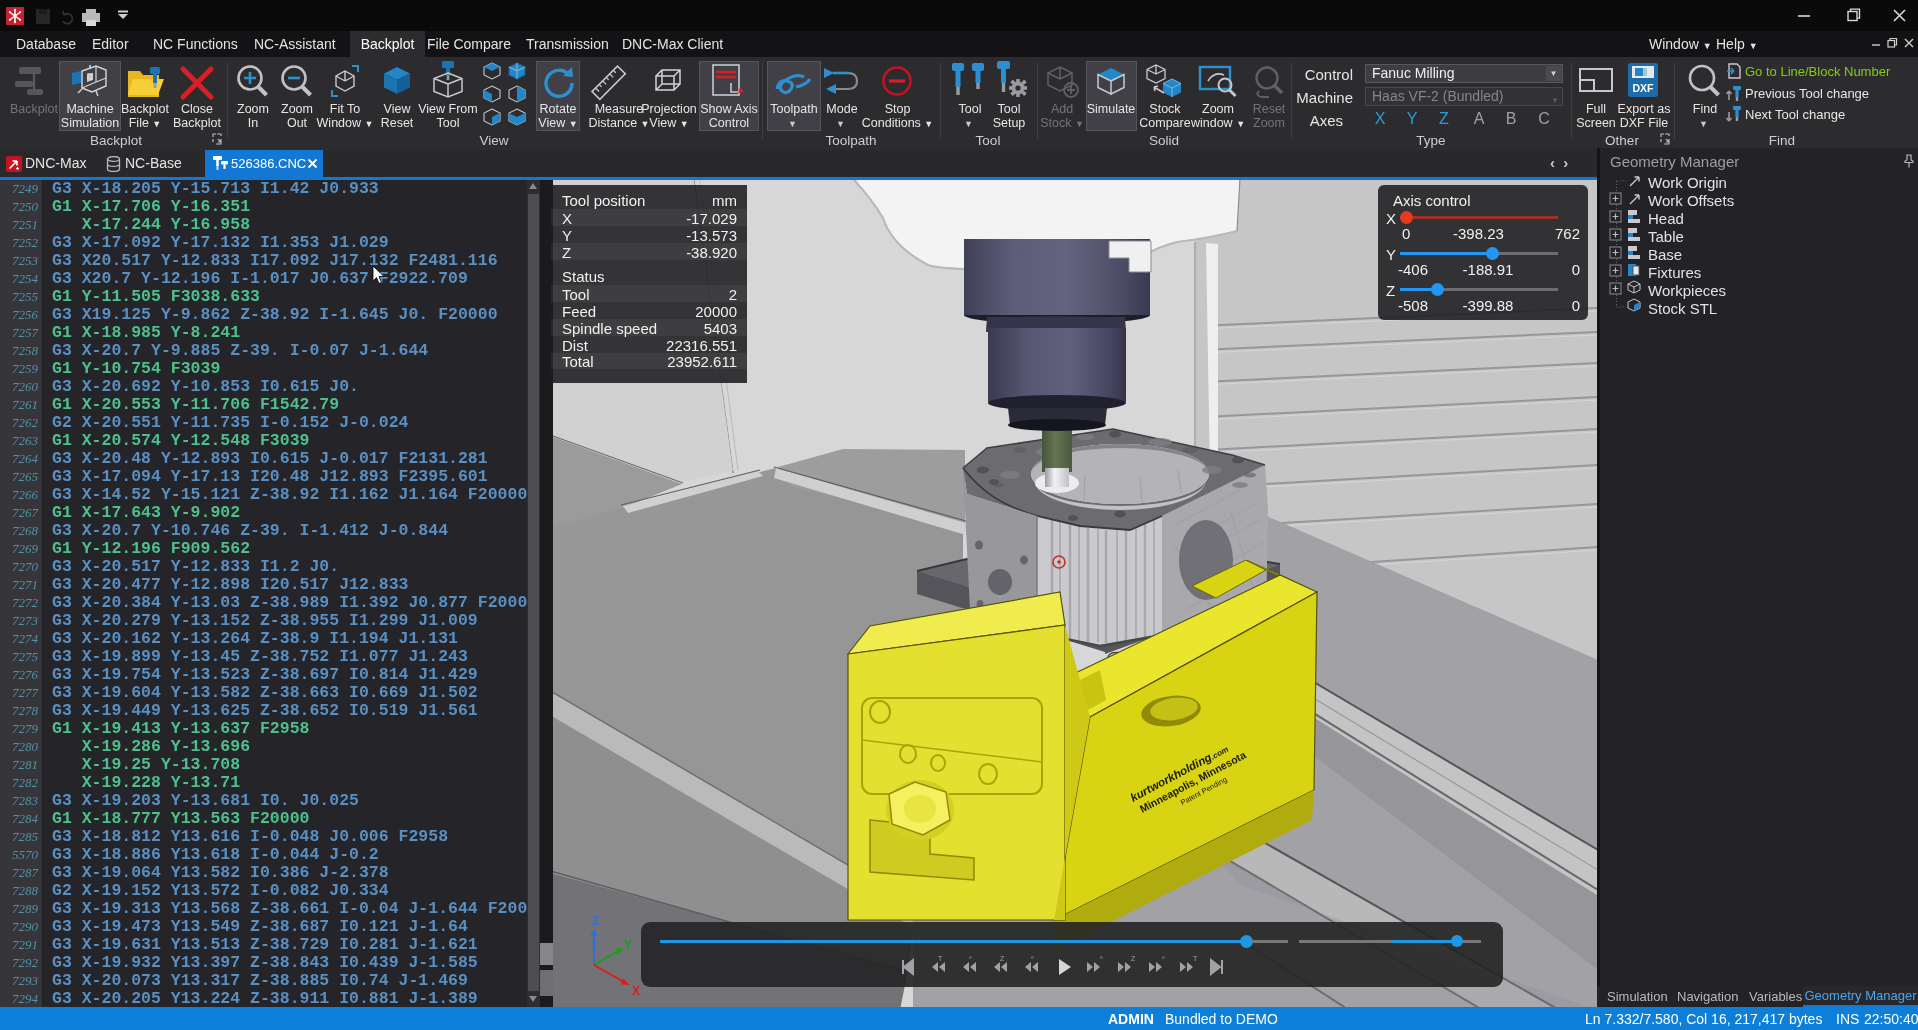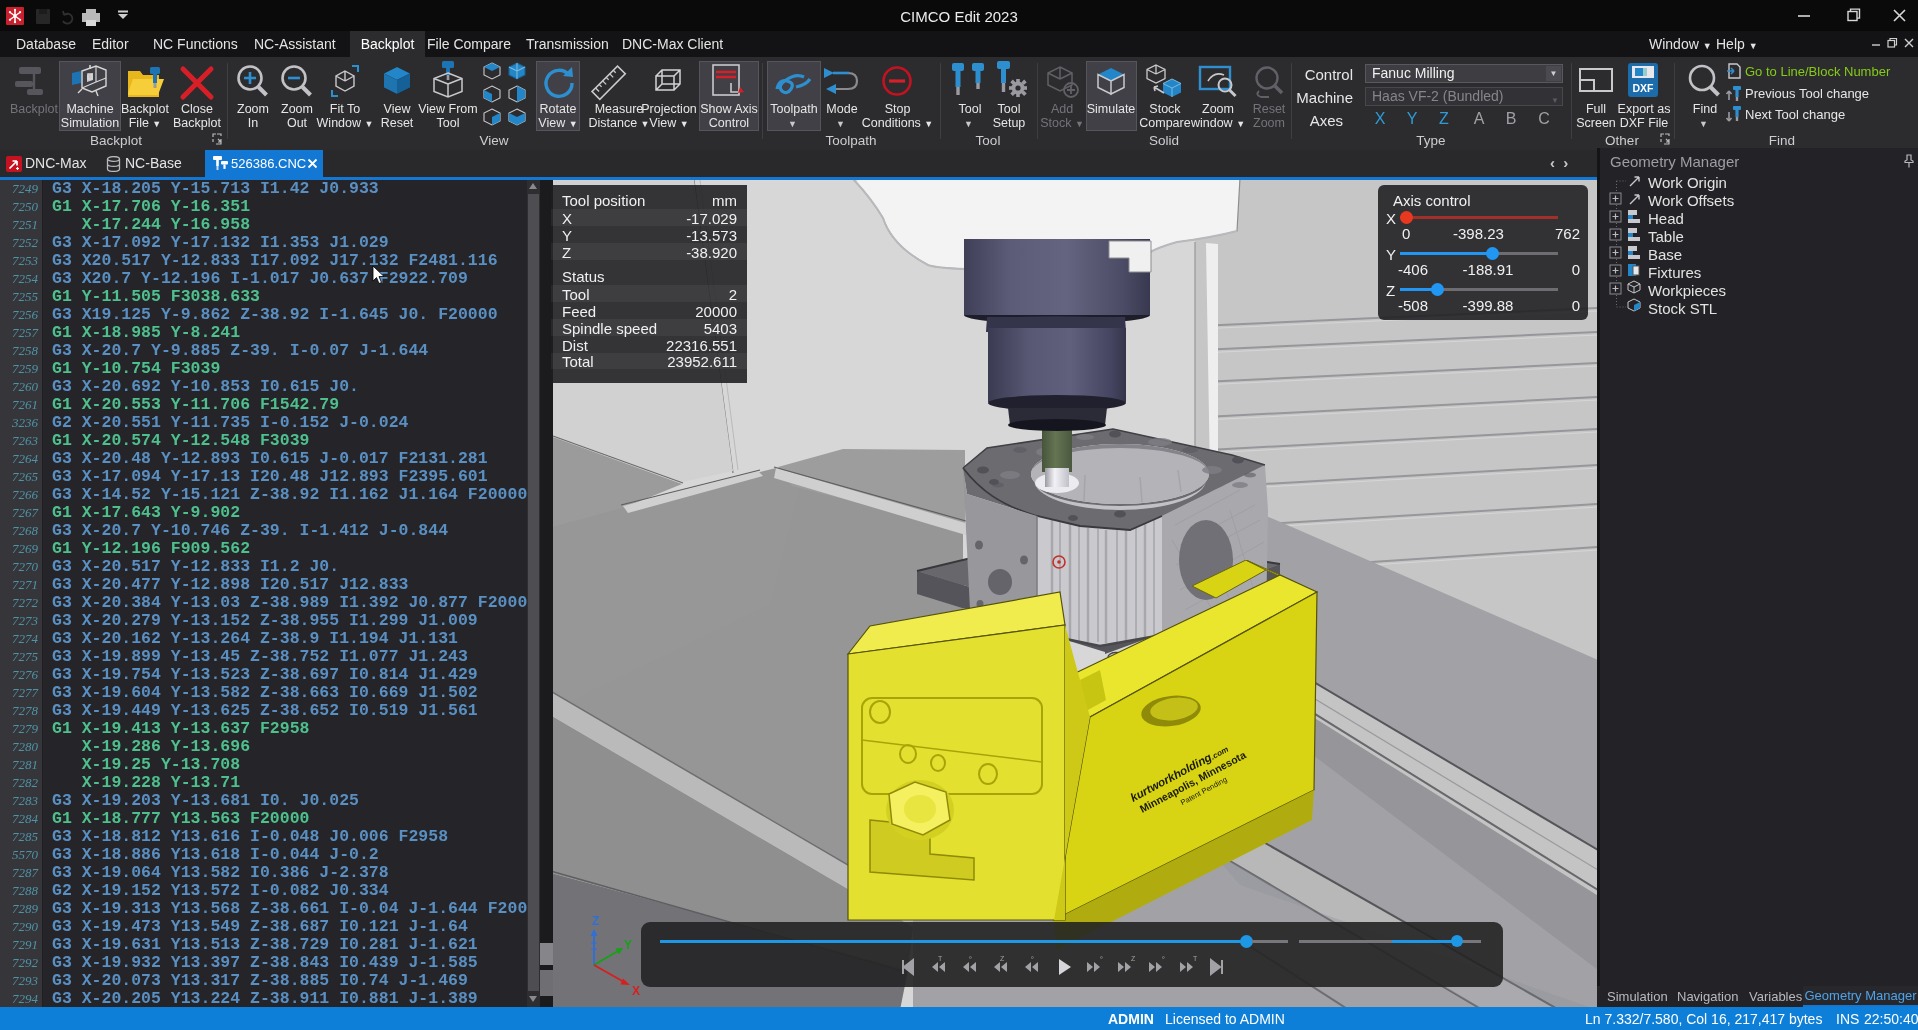--- a/index.html
+++ b/index.html
@@ -63,21 +63,20 @@
       </g>
       <rect x="30" y="3" width="14" height="15" rx="1" fill="#272727"></rect>
       <rect x="33" y="3" width="8" height="5" fill="#1c1c1c"></rect>
       <path d="M58 9 a5 5 0 1 1 -1 6 M58 9 l-1 -4 m1 4 l4 -1" stroke="#303030" stroke-width="1.8" fill="none"></path>
       <rect x="76" y="7" width="18" height="9" fill="#b9b9b9"></rect>
       <rect x="80" y="3" width="10" height="4" fill="#b9b9b9"></rect>
       <rect x="80" y="14" width="10" height="6" fill="#d9d9d9"></rect>
       <path d="M112 8 l10 0 l-5 5 z" fill="#cfcfcf"></path>
       <rect x="112" y="4.5" width="10" height="2" fill="#cfcfcf"></rect>
     </svg>
-    <div class="abs" style="left:0;top:8px;width:1918px;text-align:center;font-size:15px;color:#ececec">CIMCO Edit 2023</div>
     <svg class="abs" style="left:1790px;top:8px" width="122" height="16" viewBox="0 0 122 16">
       <path d="M8 8 l12 0" stroke="#d8d8d8" stroke-width="1.6"></path>
       <rect x="58" y="3.5" width="9" height="9" fill="none" stroke="#d8d8d8" stroke-width="1.4"></rect>
       <path d="M60.5 3.5 l0 -2.4 l9 0 l0 9 l-2.4 0" stroke="#d8d8d8" stroke-width="1.4" fill="none"></path>
       <path d="M104 2 l11 11 m0 -11 l-11 11" stroke="#d8d8d8" stroke-width="1.6"></path>
     </svg>
   </div>
   <div id="menubar" class="abs">
     <div class="menuitem" style="left:16px">Database</div>
     <div class="menuitem" style="left:92px">Editor</div>
@@ -425,21 +424,21 @@
     <div class="ln" style="top:144px">7257</div>
       <div class="cl g" style="top:144px">G1 X-18.985 Y-8.241</div>
     <div class="ln" style="top:162px">7258</div>
       <div class="cl b" style="top:162px">G3 X-20.7 Y-9.885 Z-39. I-0.07 J-1.644</div>
     <div class="ln" style="top:180px">7259</div>
       <div class="cl g" style="top:180px">G1 Y-10.754 F3039</div>
     <div class="ln" style="top:198px">7260</div>
       <div class="cl b" style="top:198px">G3 X-20.692 Y-10.853 I0.615 J0.</div>
     <div class="ln" style="top:216px">7261</div>
       <div class="cl g" style="top:216px">G1 X-20.553 Y-11.706 F1542.79</div>
-    <div class="ln" style="top:234px">3236</div>
+    <div class="ln" style="top:234px">7262</div>
       <div class="cl b" style="top:234px">G2 X-20.551 Y-11.735 I-0.152 J-0.024</div>
     <div class="ln" style="top:252px">7263</div>
       <div class="cl g" style="top:252px">G1 X-20.574 Y-12.548 F3039</div>
     <div class="ln" style="top:270px">7264</div>
       <div class="cl b" style="top:270px">G3 X-20.48 Y-12.893 I0.615 J-0.017 F2131.281</div>
     <div class="ln" style="top:288px">7265</div>
       <div class="cl b" style="top:288px">G3 X-17.094 Y-17.13 I20.48 J12.893 F2395.601</div>
     <div class="ln" style="top:306px">7266</div>
       <div class="cl b" style="top:306px">G3 X-14.52 Y-15.121 Z-38.92 I1.162 J1.164 F20000</div>
     <div class="ln" style="top:324px">7267</div>
@@ -955,18 +954,18 @@
   </div>
   <div id="btabs" class="abs">
     <div class="abs" style="left:10px;top:3px">Simulation</div>
     <div class="abs" style="left:80px;top:3px">Navigation</div>
     <div class="abs" style="left:152px;top:3px">Variables</div>
     <div class="abs" style="left:206px;top:0;width:115px;height:19px;background:#28282c;color:#4da3e8;text-align:center;line-height:19px;font-size:13px;white-space:nowrap">Geometry Manager</div>
     <div class="abs" style="left:206px;top:19px;width:115px;height:2px;background:#1377d4"></div>
   </div>
   <div id="statusbar" class="abs">
     <div class="abs" style="left:1108px;top:4px;font-weight:bold">ADMIN</div>
-    <div class="abs" style="left:1165px;top:4px">Licensed to ADMIN</div>
+    <div class="abs" style="left:1165px;top:4px">Bundled to DEMO</div>
     <div class="abs" style="left:1585px;top:4px">Ln 7.332/7.580, Col 16, 217,417 bytes</div>
     <div class="abs" style="left:1836px;top:4px">INS</div>
     <div class="abs" style="left:1864px;top:4px">22:50:40</div>
   </div>
 </div>
 
 </body></html>

